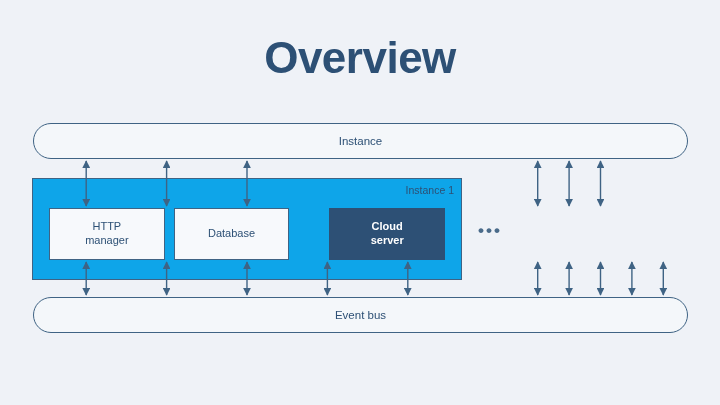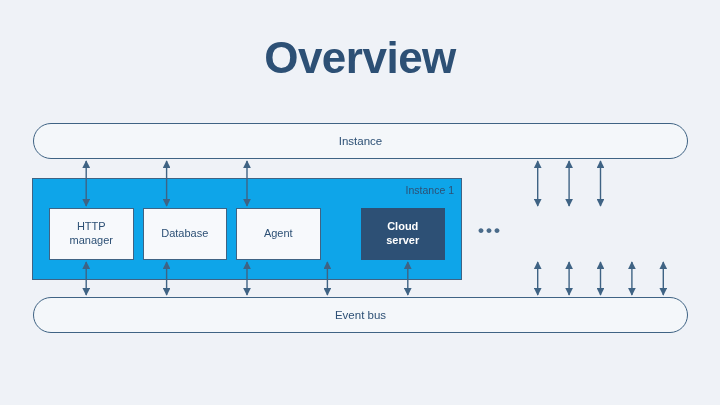--- a/index.html
+++ b/index.html
@@ -165,23 +165,20 @@
           <span>HTTP</span><br>
           <span>manager</span>
         </span>
       </div>
 
 
       <div class="comp">
         <span>Database</span>
       </div>
 
-      <div class="comp">
-        <span>Agent</span>
-      </div>
 
       <div class="comp highlight">
         <span>
           <span>Cloud</span><br>
           <span>server</span>
         </span>
       </div>
 
     </div>
   </div>

